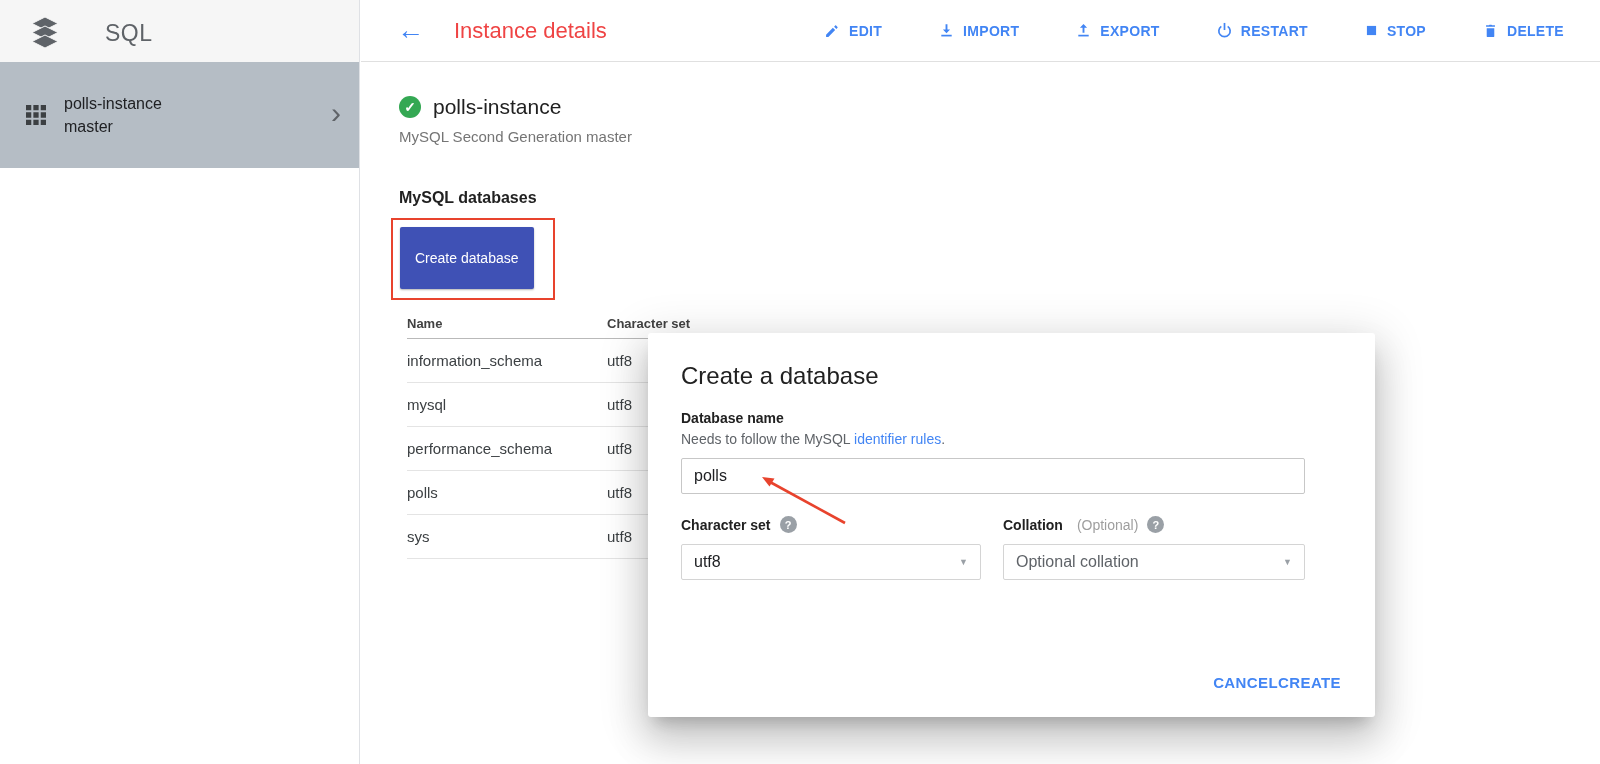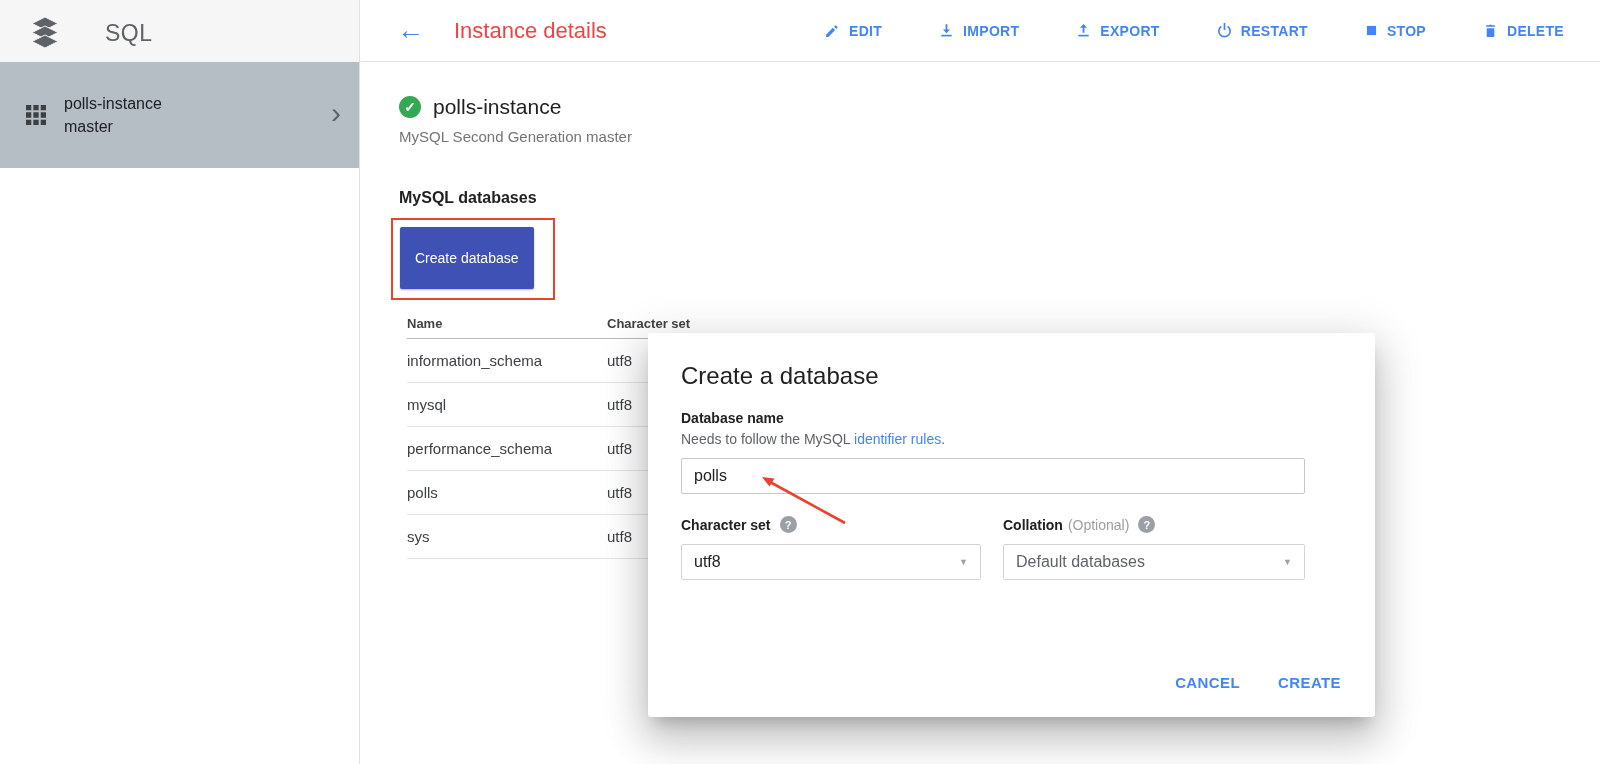--- a/index.html
+++ b/index.html
@@ -53,27 +53,27 @@
   .modal { position: absolute; left: 648px; top: 333px; width: 727px; height: 384px; background: #fff; border-radius: 3px; z-index: 10;
            box-shadow: 0 24px 38px 3px rgba(0,0,0,.14), 0 9px 46px 8px rgba(0,0,0,.12), 0 11px 15px -7px rgba(0,0,0,.2); }
   .m-title { position: absolute; left: 33px; top: 29px; font-size: 24px; color: #212121; }
   .m-label { position: absolute; font-size: 14px; font-weight: 700; color: #212121; display: flex; align-items: center; }
   .m-label-name { left: 33px; top: 77px; }
   .m-help { position: absolute; left: 33px; top: 98px; font-size: 14px; color: #5f6368; }
   .m-help a { color: #4285f4; text-decoration: none; cursor: pointer; }
   .m-input { position: absolute; left: 33px; top: 125px; width: 624px; height: 36px; border: 1px solid #c7c7c7; border-radius: 2px; font-family: inherit; font-size: 16px; color: #202124; padding: 0 12px; outline: none; }
   .m-cs-label { left: 33px; top: 183px; }
   .m-col-label { left: 355px; top: 183px; }
-  .opt { font-weight: 400; color: #9e9e9e; margin-left: 5px; }
+  .opt { font-weight: 400; color: #9e9e9e; margin-left: 14px; }
   .help-ic { width: 17px; height: 17px; border-radius: 50%; background: #9aa0a6; color: #fff; font-size: 11px; font-weight: 700; display: inline-flex; align-items: center; justify-content: center; margin-left: 9px; cursor: pointer; }
   .dropdown { position: absolute; top: 211px; height: 36px; border: 1px solid #d4d4d4; border-radius: 2px; display: flex; align-items: center; justify-content: space-between; padding: 0 12px; font-size: 16px; cursor: pointer; background: #fff; }
   .dd-charset { left: 33px; width: 300px; color: #202124; }
   .dd-collation { left: 355px; width: 302px; color: #5f6368; }
   .caret { font-size: 9px; color: #9aa0a6; margin-left: 10px; }
-  .m-actions { position: absolute; right: 34px; bottom: 26px; display: flex; gap: 38px; }
+  .m-actions { position: absolute; right: 34px; bottom: 26px; display: flex; }
   .dlg-btn { font-family: inherit; background: none; border: none; font-size: 15px; font-weight: 700; letter-spacing: .4px; color: #4285f4; cursor: pointer; }
 
   
   .arrow-svg { position: absolute; left: 748px; top: 466px; z-index: 30; pointer-events: none; }
 </style>
 </head>
 <body>
 
 <div class="screen">
 
@@ -208,21 +208,21 @@
       <span>Collation</span>
       <span class="opt">(Optional)</span>
       <span class="help-ic">?</span>
     </div>
 
     <div class="dropdown dd-charset">
       <span>utf8</span>
       <span class="caret">▼</span>
     </div>
     <div class="dropdown dd-collation">
-      <span>Default databases</span>
+      <span>Optional collation</span>
       <span class="caret">▼</span>
     </div>
 
     <div class="m-actions">
       <button class="dlg-btn">CANCEL</button>
       <button class="dlg-btn">CREATE</button>
     </div>
   </div>
 
   <svg class="arrow-svg" width="110" height="66" viewBox="0 0 110 66">

